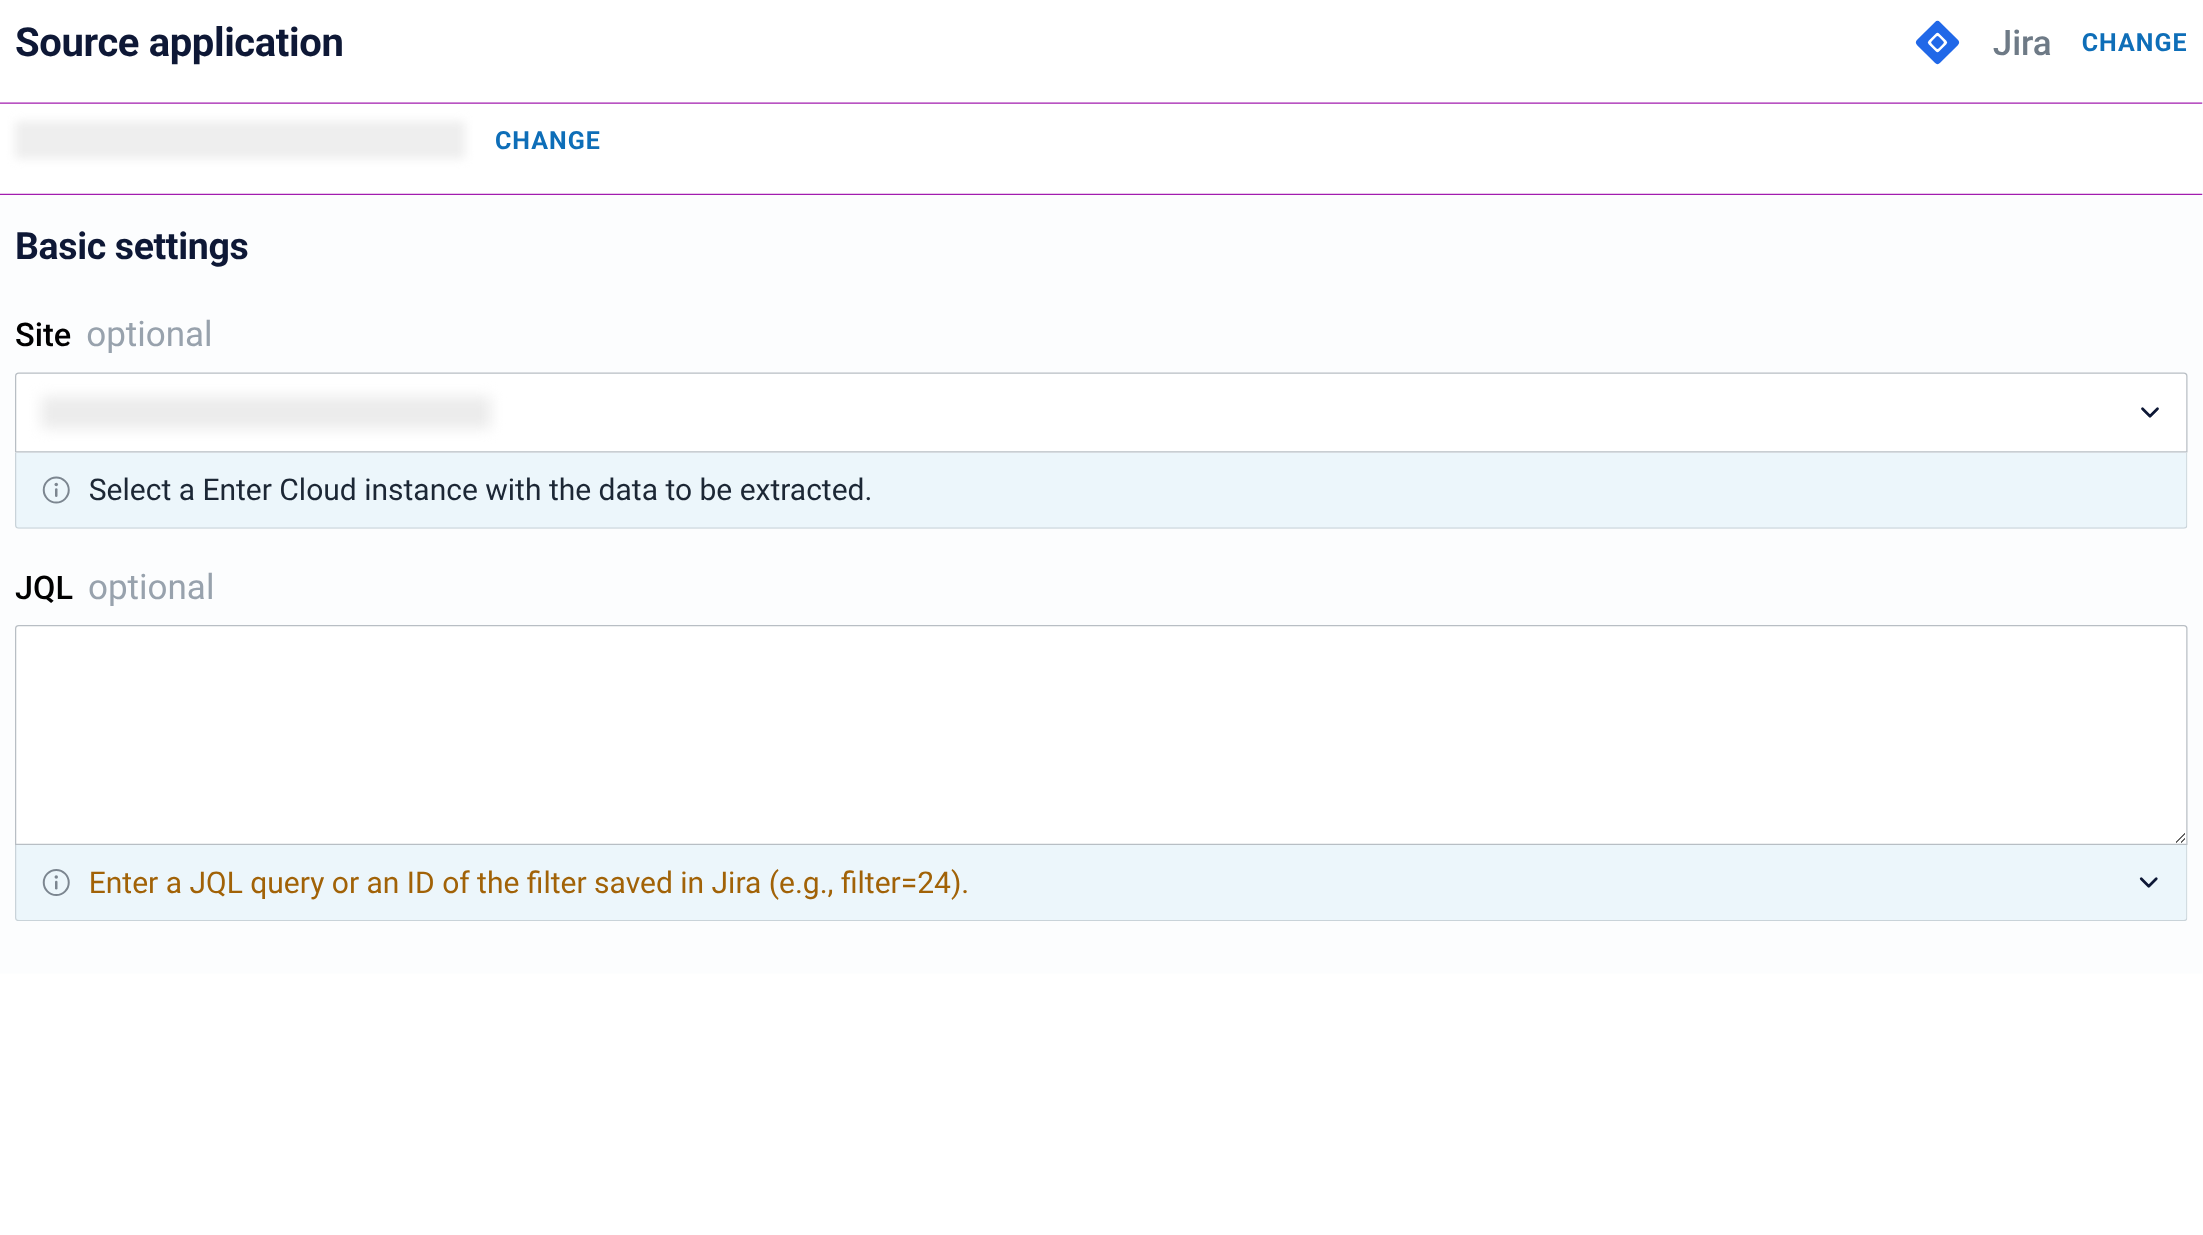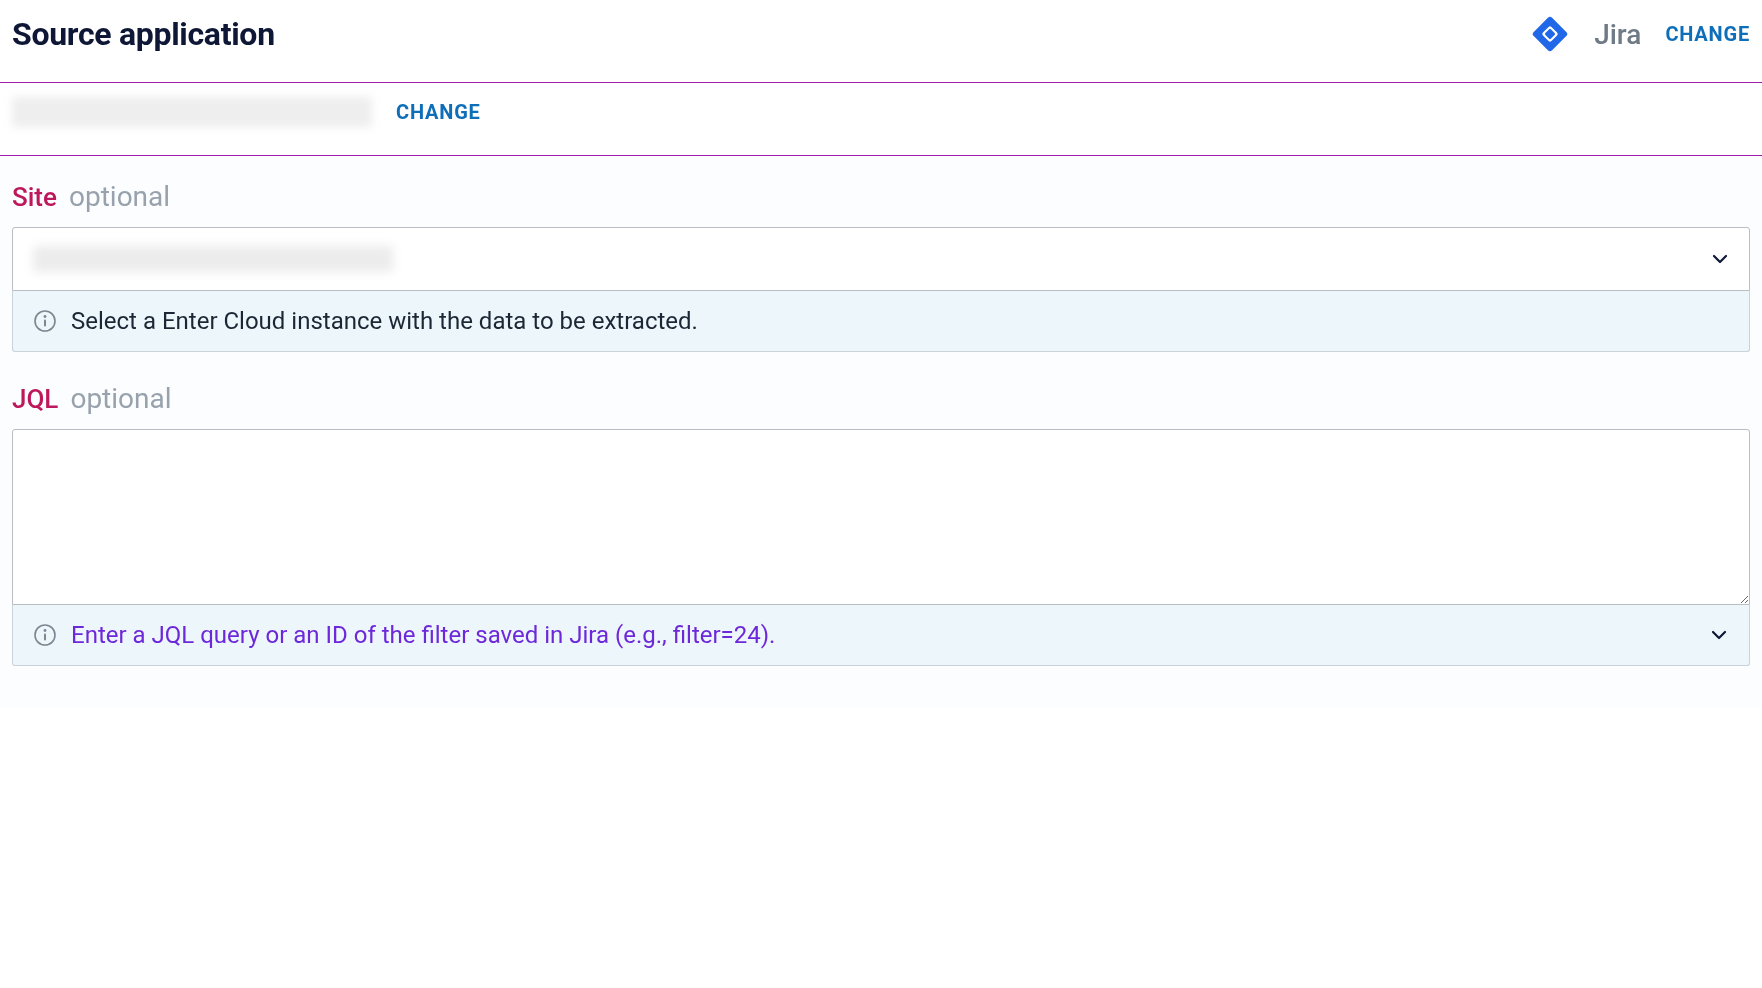--- a/index.html
+++ b/index.html
@@ -77,21 +77,21 @@
     }
     .field-label-row {
       display: flex;
       align-items: baseline;
       gap: 12px;
       margin-bottom: 14px;
     }
     .field-label {
       font-size: 26px;
       font-weight: 500;
-      color: #be185d;
+      color: #000000;
     }
     .field-optional {
       font-size: 28px;
       font-weight: 400;
       color: #98a2ad;
     }
     .select-wrap {
       position: relative;
       width: 100%;
     }
@@ -141,21 +141,21 @@
     .help-row.with-chevron {
       justify-content: space-between;
       cursor: pointer;
     }
     .help-left {
       display: flex;
       align-items: center;
       gap: 14px;
     }
     .help-text-teal {
-      color: #6d28d9;
+      color: #a16207;
     }
     .info-icon {
       width: 24px;
       height: 24px;
       flex-shrink: 0;
     }
     .textarea-input {
       width: 100%;
       height: 176px;
       border: 1px solid #b8bec4;
@@ -198,20 +198,21 @@
 <div class="section">
   <div class="section-row">
     <div class="right-group">
       <div class="account-redacted"></div>
       <a class="change-link">CHANGE</a>
     </div>
   </div>
 </div>
 
 <div class="settings-section">
+  <h2 class="settings-title">Basic settings</h2>
 
   <div class="field-group">
     <div class="field-label-row">
       <span class="field-label">Site</span>
       <span class="field-optional">optional</span>
     </div>
     <div class="select-wrap">
       <div class="select-input">
         <div class="select-value-redacted"></div>
       </div>

